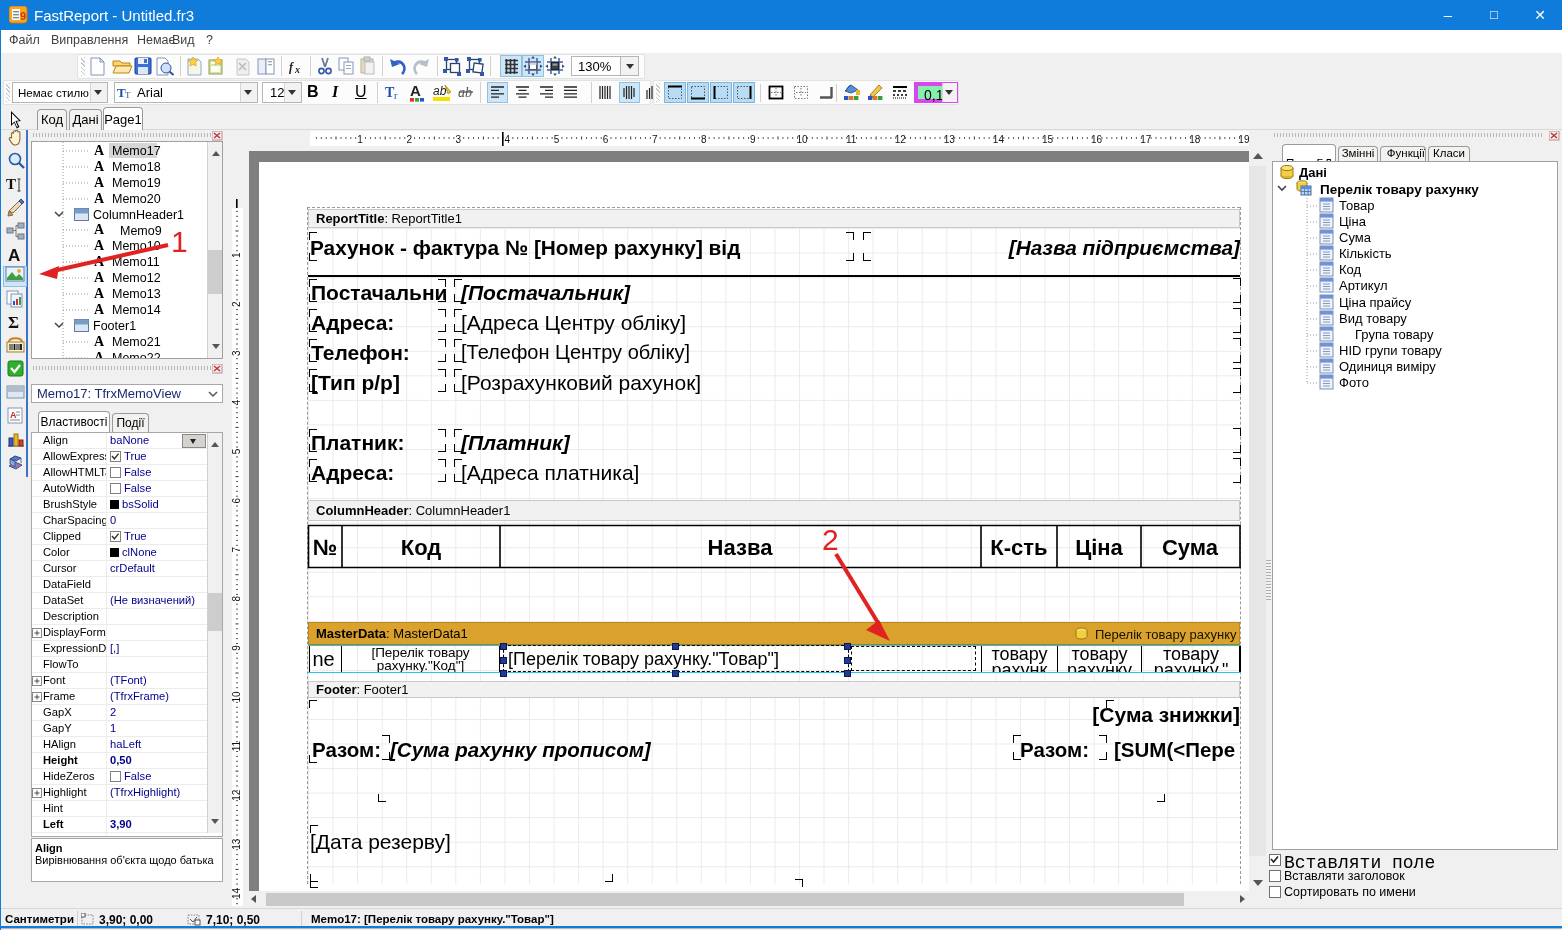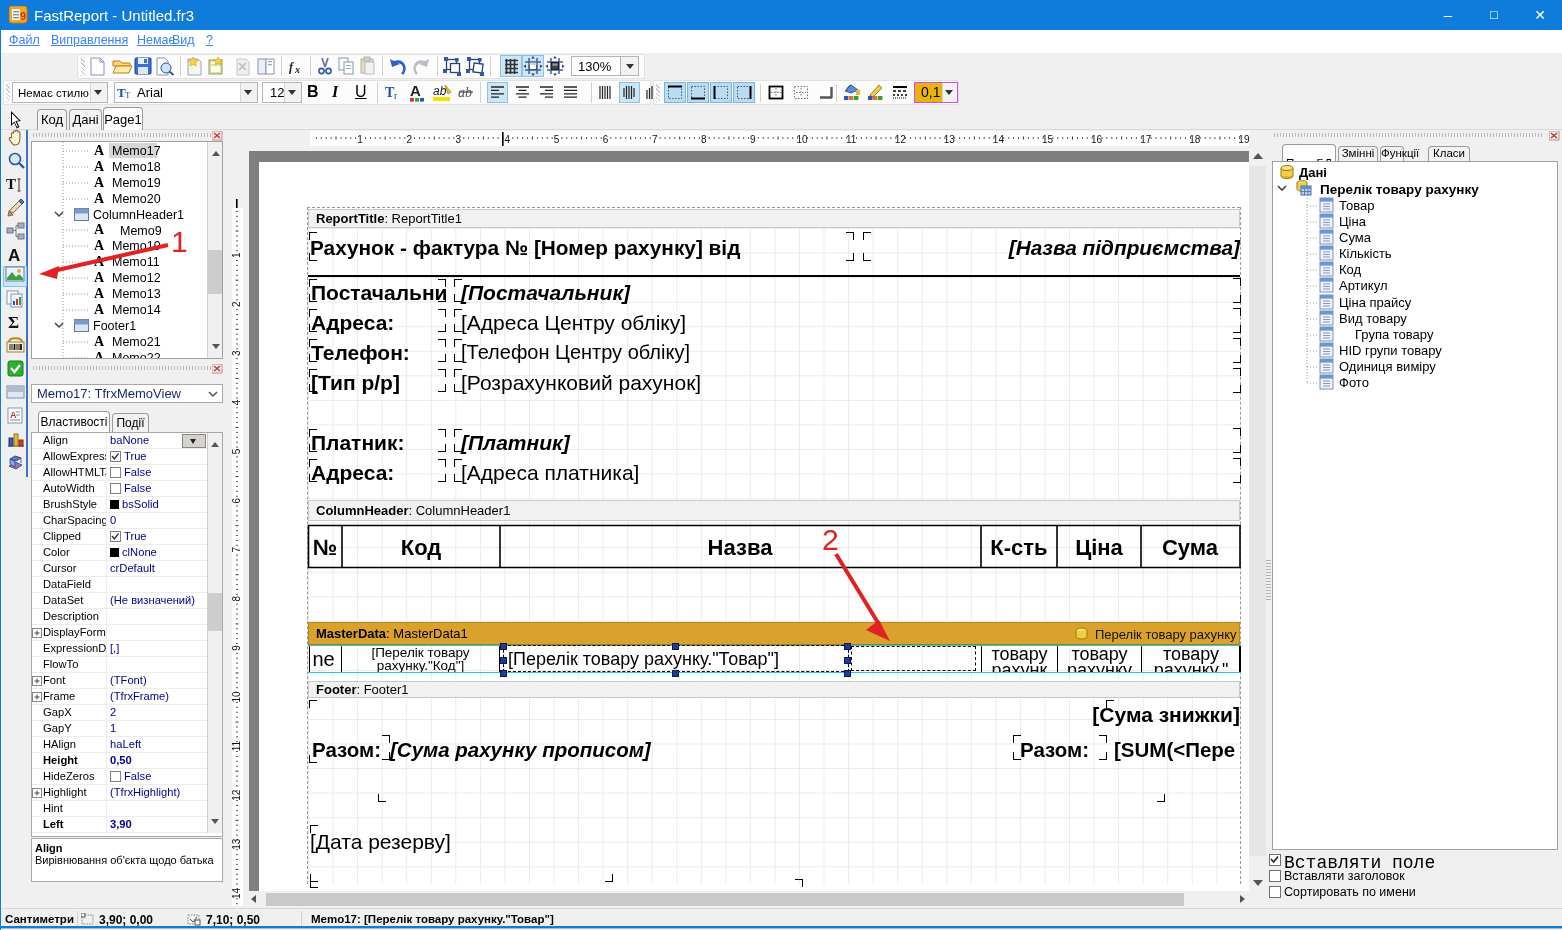--- a/index.html
+++ b/index.html
@@ -6,21 +6,21 @@
 html,body { width:1562px; height:930px; overflow:hidden; }
 body { font-family:"Liberation Sans", sans-serif; position:relative; background:#f0f0f0; }
 .abs { position:absolute; }
 #win { position:absolute; left:0; top:0; width:1562px; height:930px; border-left:1px solid #0f7cdb; border-right:1px solid #0f7cdb; }
 
 #titlebar { position:absolute; left:0; top:0; width:1562px; height:30px; background:#0f7cdb; color:#fff; }
 #titlebar .ttxt { position:absolute; left:33px; top:7px; font-size:15px; }
 .winbtn { position:absolute; top:0; width:46px; height:30px; color:#fff; text-align:center; line-height:30px; font-size:15px; }
 
 #menubar { position:absolute; left:0; top:30px; width:1562px; height:23px; background:#ffffff; }
-.mitem { position:absolute; top:3px; font-size:12.5px; color:#3b82f6;text-decoration:underline; }
+.mitem { position:absolute; top:3px; font-size:12.5px; color:#404040; }
 
 #tb1 { position:absolute; left:0; top:53px; width:1562px; height:27px; background:#f0f0f0; }
 #tb2 { position:absolute; left:0; top:80px; width:1562px; height:26px; background:#f0f0f0; }
 #tabrow { position:absolute; left:0; top:106px; width:1562px; height:24px; background:#f0f0f0; border-bottom:1px solid #d9d9d9;}
 .tbpanel { position:absolute; background:#fcfcfc; border:1px solid #e2e2e2; border-radius:1px; }
 .grip { position:absolute; width:4px; background:repeating-linear-gradient(45deg,#c8c8c8 0 1px,transparent 1px 3px); }
 .sep { position:absolute; width:1px; background:#d0d0d0; }
 .tab { position:absolute; border:1px solid #9a9a9a; border-bottom:none; border-radius:4px 4px 0 0; font-size:13px; text-align:center; background:#f2f2f1; }
 
 #lbar { position:absolute; left:0; top:130px; width:28px; height:778px; background:#f0f0f0; }
@@ -314,21 +314,21 @@
           <rect x="7" y="14" width="4.4" height="4" fill="#e07818"></rect>
           <rect x="12" y="14" width="4.4" height="4" fill="#30a040"></rect>
         </g>
     <g transform="translate(225,0)" stroke="#000">
           <path d="M4 5h14" stroke-width="2"></path>
           <path d="M4 9h3M9 9h3M14 9h3" stroke-width="1.6"></path>
           <path d="M4 13h2M8 13h2M12 13h2M16 13h2" stroke-width="1.3"></path>
           <path d="M4 16h14" stroke-width="1" stroke-dasharray="1 1"></path>
         </g>
   </svg>
-  <div class="abs" style="left:913px;top:2px;width:44px;height:21px;background:#eab308;border:1px solid #d946ef;font-size:14px;padding:1px 0 0 6px;">0,1</div>
+  <div class="abs" style="left:913px;top:2px;width:44px;height:21px;background:#86efac;border:4px solid #d946ef;font-size:14px;padding:1px 0 0 6px;">0,1</div>
   <div class="abs" style="left:941px;top:3px;width:15px;height:19px;background:#f2f2f2;border-left:1px solid #d5d5d5;"></div>
   <div class="abs" style="left:944px;top:10px;width:0;height:0;border:4px solid transparent;border-top:5px solid #333;"></div>
 </div>
 <div id="tabrow">
   <svg class="abs" style="left:8px;top:5px" width="16" height="19">
         <path d="M2 0l10 10-4.2.6 2.6 5.4-2.6 1.4-2.6-5.6L2 15z" fill="#000"></path>
         <path d="M3 2.4l7 7.2-3.6.5 2.6 5.3-1 .6-2.6-5.6-2.4 2.4z" fill="#fff"></path>
       </svg>
   <div class="tab" style="left:36px;top:3px;width:30px;height:21px;padding-top:2px;">Код</div>
   <div class="tab" style="left:68px;top:3px;width:33px;height:21px;padding-top:2px;">Дані</div>
@@ -1197,21 +1197,21 @@
       </svg>
 </div>
 <div id="rpanel">
 <div class="grip" style="left:8px;top:3px;height:4px;width:270px;background:repeating-linear-gradient(90deg,#b8b8b8 0 1px,transparent 1px 3px);"></div>
 <svg class="abs" style="left:283px;top:1px" width="11" height="10">
         <rect x="0" y="0" width="10" height="9" fill="#f6e8e8" stroke="#c09090"></rect>
         <path d="M2 2l6 5M8 2l-6 5" stroke="#b03030" stroke-width="1.2"></path>
       </svg>
 <div class="tab" style="left:16px;top:14px;width:54px;height:18px;background:#fff;font-size:11.5px;padding-top:12px;">Поля БД</div>
 <div class="tab" style="left:72px;top:16px;width:40px;height:16px;font-size:11.5px;">Змінні</div>
-<div class="tab" style="left:114px;top:16px;width:24px;height:16px;font-size:11.5px;">Функції</div>
+<div class="tab" style="left:114px;top:16px;width:46px;height:16px;font-size:11.5px;text-align:right;">Функції</div>
 <div class="tab" style="left:162px;top:16px;width:42px;height:16px;font-size:11.5px;">Класи</div>
 <div class="sunken" style="position:absolute;left:6px;top:31px;width:286px;height:689px;overflow:hidden;">
 <svg class="abs" style="left:6px;top:2px" width="17" height="16">
           <ellipse cx="8" cy="12" rx="6" ry="2.6" fill="#dfb32a" stroke="#9a7a10"></ellipse>
           <rect x="2" y="4" width="12" height="8" fill="#f2cf45" stroke="none"></rect>
           <path d="M2 4v8M14 4v8" stroke="#9a7a10" stroke-width="1"></path>
           <ellipse cx="8" cy="4" rx="6" ry="2.6" fill="#f9e27a" stroke="#9a7a10"></ellipse>
         </svg>
 <div class="abs" style="left:26px;top:3px;font-size:13px;font-weight:bold;">Дані</div>
 <svg class="abs" style="left:4px;top:22px" width="10" height="8">

